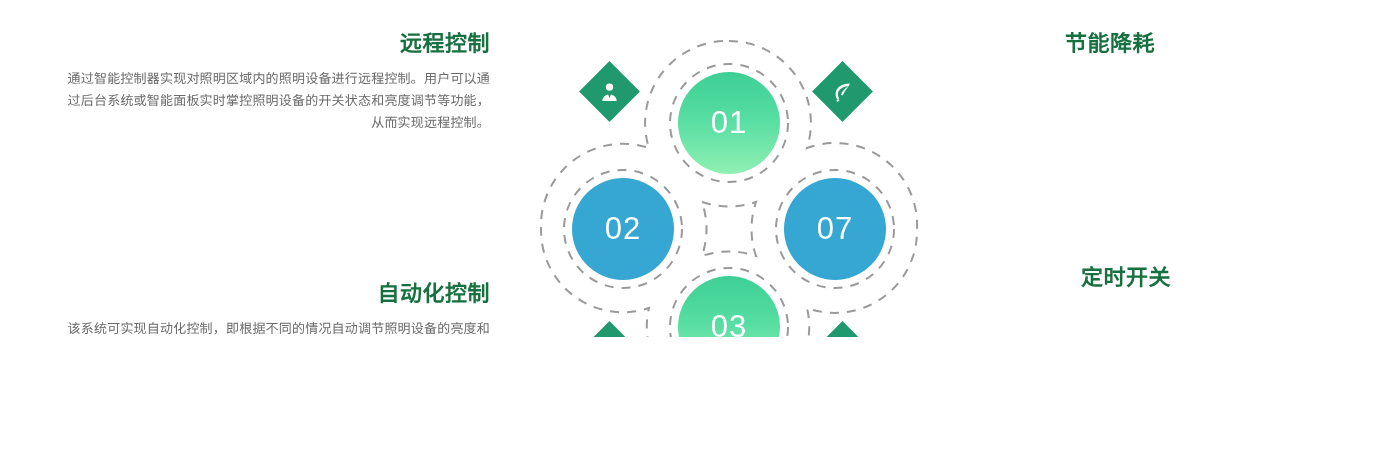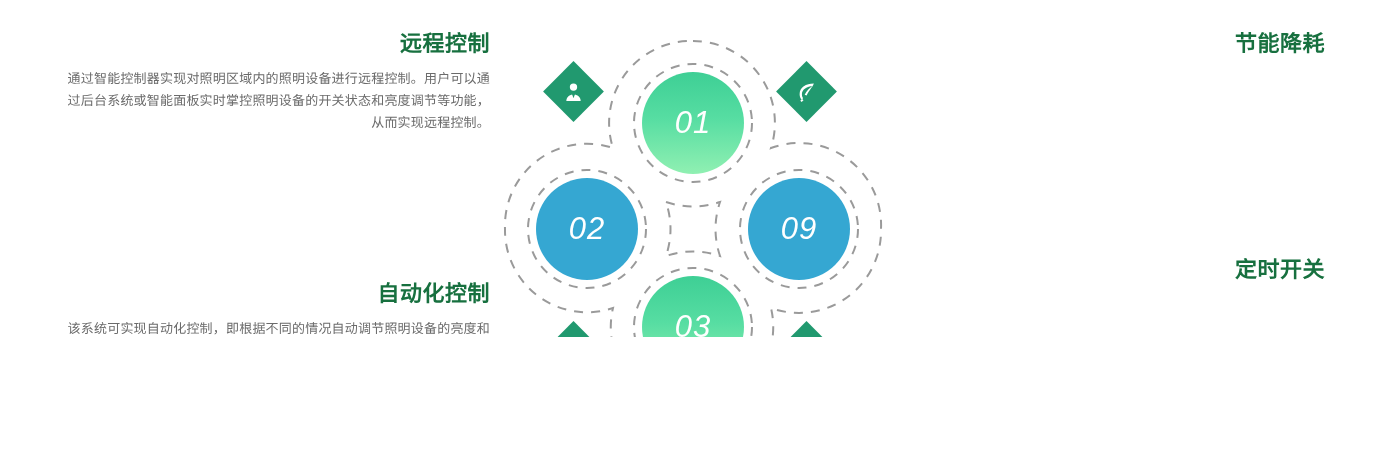--- a/index.html
+++ b/index.html
@@ -36,35 +36,34 @@
   }
   .text-block .body {
     font-size: 13px;
     color: #6b6b6b;
     line-height: 1.72;
     margin: 0;
     letter-spacing: 0.2px;
   }
 
   .block-left  { text-align: right; left: 60px; }
-  .block-right { text-align: right;  left: 895px; }
+  .block-right { text-align: center;  left: 895px; }
 
   #block-01 { top: 30px; }
   #block-02 { top: 280px; }
   #block-03 { top: 30px; }
-  #block-04 { top: 256px; }
+  #block-04 { top: 264px; margin-left: 16px; }
 
   
   .diagram {
     position: absolute;
-    left: 500px;
+    left: 536px;
     top: 8px;
     width: 390px;
     height: 450px;
-    font-style: italic;
   }
   .diagram svg.rings {
     position: absolute;
     left: 0;
     top: 0;
     width: 390px;
     height: 450px;
     overflow: visible;
   }
 
@@ -179,21 +178,21 @@
     <div class="node green" id="node-01">
       <span>01</span>
     </div>
     <div class="node blue" id="node-02">
       <span>02</span>
     </div>
     <div class="node green" id="node-03">
       <span>03</span>
     </div>
     <div class="node blue" id="node-04">
-      <span>09</span>
+      <span>07</span>
     </div>
 
     <div class="badge" id="badge-01">
       <span class="glyph">
         <svg width="22" height="22" viewBox="0 0 24 24" fill="#ffffff">
           <circle cx="12" cy="6.4" r="4"></circle>
           <path d="M4.2 21.5c0-4.1 3.5-6.9 7.8-6.9s7.8 2.8 7.8 6.9z"></path>
           <path d="M10.3 13.9h3.4l-1.7 4.6z" fill="#21996f"></path>
         </svg>
       </span>

